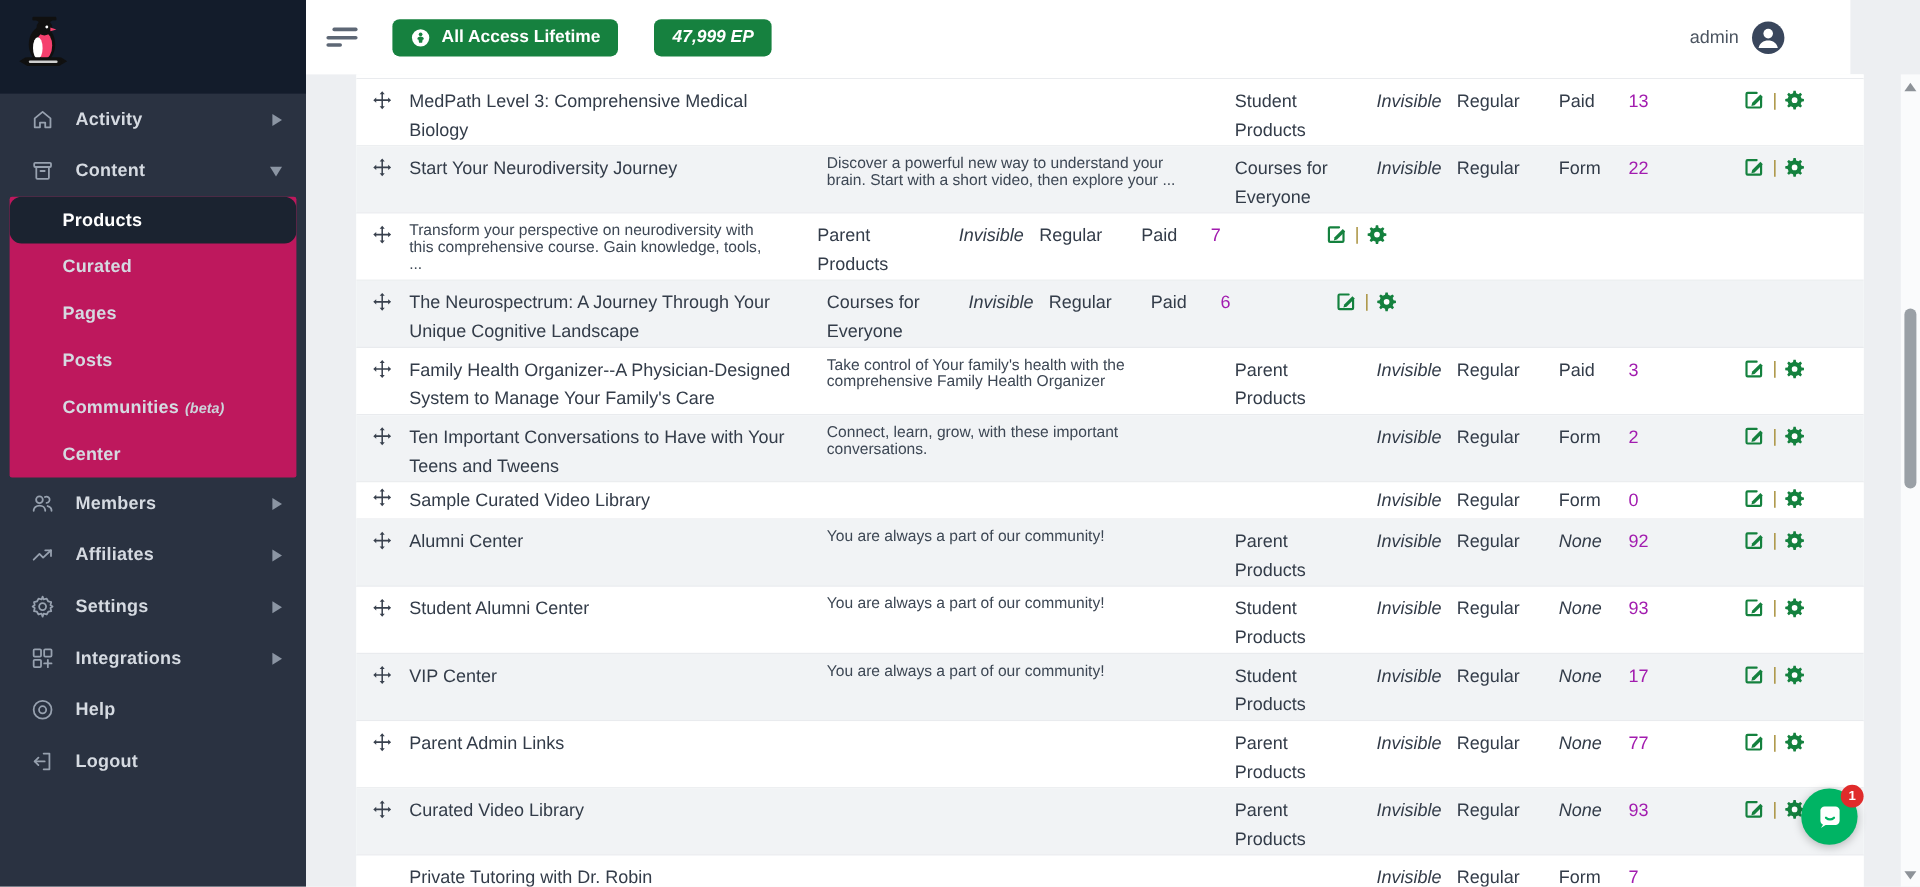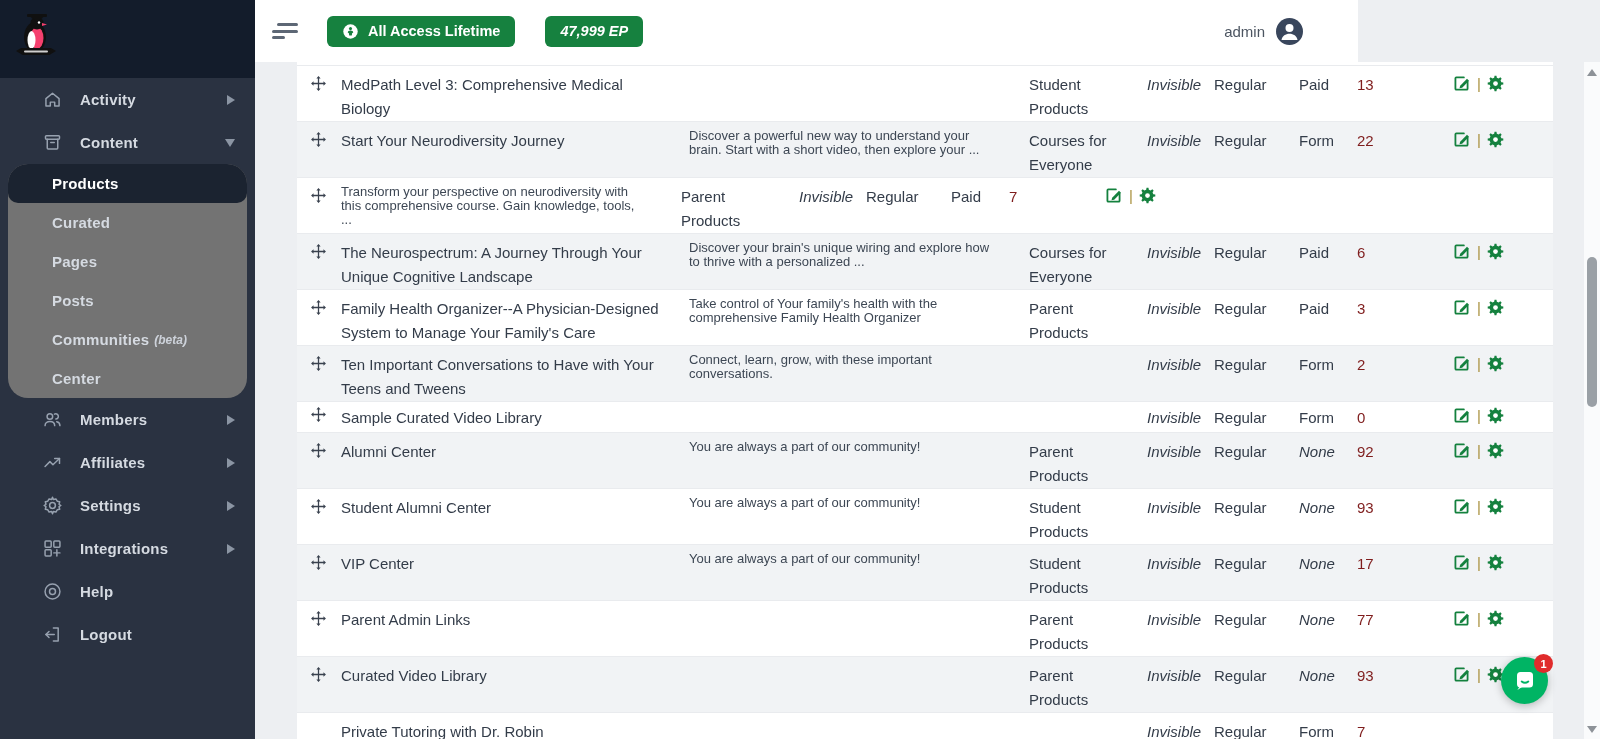--- a/index.html
+++ b/index.html
@@ -2,36 +2,36 @@
 <html><head>
 <meta charset="utf-8">
 <style>
   * { box-sizing: border-box; margin: 0; padding: 0; }
   html,body { width:1600px; height:739px; overflow:hidden; }
   body { font-family:"Liberation Sans", sans-serif; background:#edeff2; position:relative; }
 
   
   .sidebar { position:absolute; left:0; top:0; width:255px; height:739px; background:#2a3241; z-index:5; }
   .logo-strip { height:78px; background:#131c2b; display:flex; align-items:center; padding-left:13px; }
-  .nav-item { height:43px; display:flex; align-items:center; padding:0 20px 0 24px; cursor:pointer;margin-left:17px; }
+  .nav-item { height:43px; display:flex; align-items:center; padding:0 20px 0 24px; cursor:pointer; }
   .nav-ic { width:22px; height:22px; display:flex; align-items:center; justify-content:center; color:#97a1af; flex:0 0 22px; }
   .nav-ic svg { width:21px; height:21px; stroke:#97a1af; fill:none; stroke-width:1.7; stroke-linecap:round; stroke-linejoin:round; }
   .nav-label { color:#d5dae1; font-size:15px; font-weight:700; margin-left:17px; letter-spacing:.2px; }
   .nav-arrow { margin-left:auto; width:0; height:0; }
   .tri-r { border-left:8px solid #8b95a3; border-top:5px solid transparent; border-bottom:5px solid transparent; }
   .tri-d { border-top:8px solid #8b95a3; border-left:5px solid transparent; border-right:5px solid transparent; }
-  .submenu { margin:0 8px; background:#737373; border-radius:20px; overflow:hidden; }
+  .submenu { margin:0 8px; background:#be185d; border-radius:2px; overflow:hidden; }
   .sub-item { height:39px; display:flex; align-items:center; padding-left:44px; cursor:pointer; }
   .sub-item .nav-label { margin-left:0; }
   .sub-item.active { background:#1b2330; border-radius:10px; }
   .sub-item.active .nav-label { color:#ffffff; }
   .beta { font-style:italic; font-size:12px; color:#cdd2da; margin-left:5px; font-weight:700; }
 
   
-  .topbar { position:absolute; left:255px; top:0; width:1103px; height:62px; background:#ffffff; display:flex; align-items:center; z-index:4; }
+  .topbar { position:absolute; left:255px; top:0; width:1287px; height:62px; background:#ffffff; display:flex; align-items:center; z-index:4; }
   .hamburger { margin-left:17px; width:26px; cursor:pointer; }
   .hamburger .bar { height:3px; background:#5d6775; border-radius:1.5px; margin:3.5px 0; }
   .hamburger .b1 { width:21px; margin-left:5px; }
   .hamburger .b2 { width:26px; }
   .hamburger .b3 { width:13px; }
   .badge { background:#16813f; color:#ffffff; border-radius:6px; height:31px; display:inline-flex; align-items:center; padding:0 15px; font-size:14.5px; font-weight:700; cursor:pointer; }
   .badge-1 { margin-left:29px; }
   .badge-2 { margin-left:30px;font-style:italic; }
   .badge-ic { width:17px; height:17px; margin-right:9px; display:inline-flex; }
   .top-right { margin-left:auto; display:flex; align-items:center; padding-right:55px; cursor:pointer; }
@@ -47,21 +47,21 @@
   .trow.compact .col { padding-top:4px; }
   .col { padding-top:7px; line-height:24px; color:#333c49; font-size:15px; }
   .col.drag { width:44px; padding-left:13px; padding-top:9px; cursor:grab; }
   .col.name { width:348px; padding-right:14px; }
   .col.desc { width:340px; padding-right:38px; font-size:13px; color:#3d4754; line-height:14px; }
   .col.cat  { width:118px; padding-right:20px; }
   .col.vis  { width:67px; font-style:italic; }
   .col.type { width:85px; }
   .col.pay  { width:58px; }
   .col.pay.em { font-style:italic; }
-  .col.count{ width:95px; color:#7f1d1d; cursor:pointer; }
+  .col.count{ width:95px; color:#a21caf; cursor:pointer; }
   .col.actions { flex:1; display:flex; align-items:center; padding-top:8px; }
   .act-ic { display:inline-flex; cursor:pointer; }
   .sep { color:#a8903c; font-size:15px; margin:0 5px 0 6px; line-height:18px; }
 
   
   .scrollbar { position:absolute; left:1584px; top:62px; width:16px; height:677px; background:#fafbfc; z-index:6; }
   .sb-arrow { position:absolute; left:3px; width:0; height:0; }
   .sb-up { top:7px; border-bottom:7px solid #8d9298; border-left:5px solid transparent; border-right:5px solid transparent; }
   .sb-down { bottom:6px; border-top:7px solid #8d9298; border-left:5px solid transparent; border-right:5px solid transparent; }
   .sb-thumb { position:absolute; left:3px; top:195px; width:10px; height:150px; background:#9aa0a6; border-radius:5px; cursor:pointer; }
@@ -326,21 +326,20 @@
       </span>
     </div>
   </div>
       <div class="trow alt">
     <div class="col drag">
       <svg width="17" height="17" viewBox="0 0 24 24">
             <path d="M12 1.5 15 5h-2.1v6H19V8.9L22.5 12 19 15.1V13h-6.1v6H15l-3 3.5L9 19h2.1v-6H5v2.1L1.5 12 5 8.9V11h6.1V5H9z" fill="#39414e"></path>
           </svg>
     </div>
     <div class="col name">The Neurospectrum: A Journey Through Your Unique Cognitive Landscape</div>
-    <div class="col desc">Discover your brain's unique wiring and explore how to thrive with a personalized ...</div>
     <div class="col cat">Courses for Everyone</div>
     <div class="col vis">Invisible</div>
     <div class="col type">Regular</div>
     <div class="col pay">Paid</div>
     <div class="col count">6</div>
     <div class="col actions">
       <span class="act-ic">
         <svg width="19" height="19" viewBox="0 0 20 20">
               <path d="M12.5 3.6H4.6a1 1 0 0 0-1 1v10.8a1 1 0 0 0 1 1h10.8a1 1 0 0 0 1-1V8" fill="none" stroke="#14813e" stroke-width="1.9" stroke-linecap="round"></path>
               <path d="M8.6 12.3l7.2-7.2 2.1 2.1-7.2 7.2-2.8.7z" fill="#14813e"></path>

